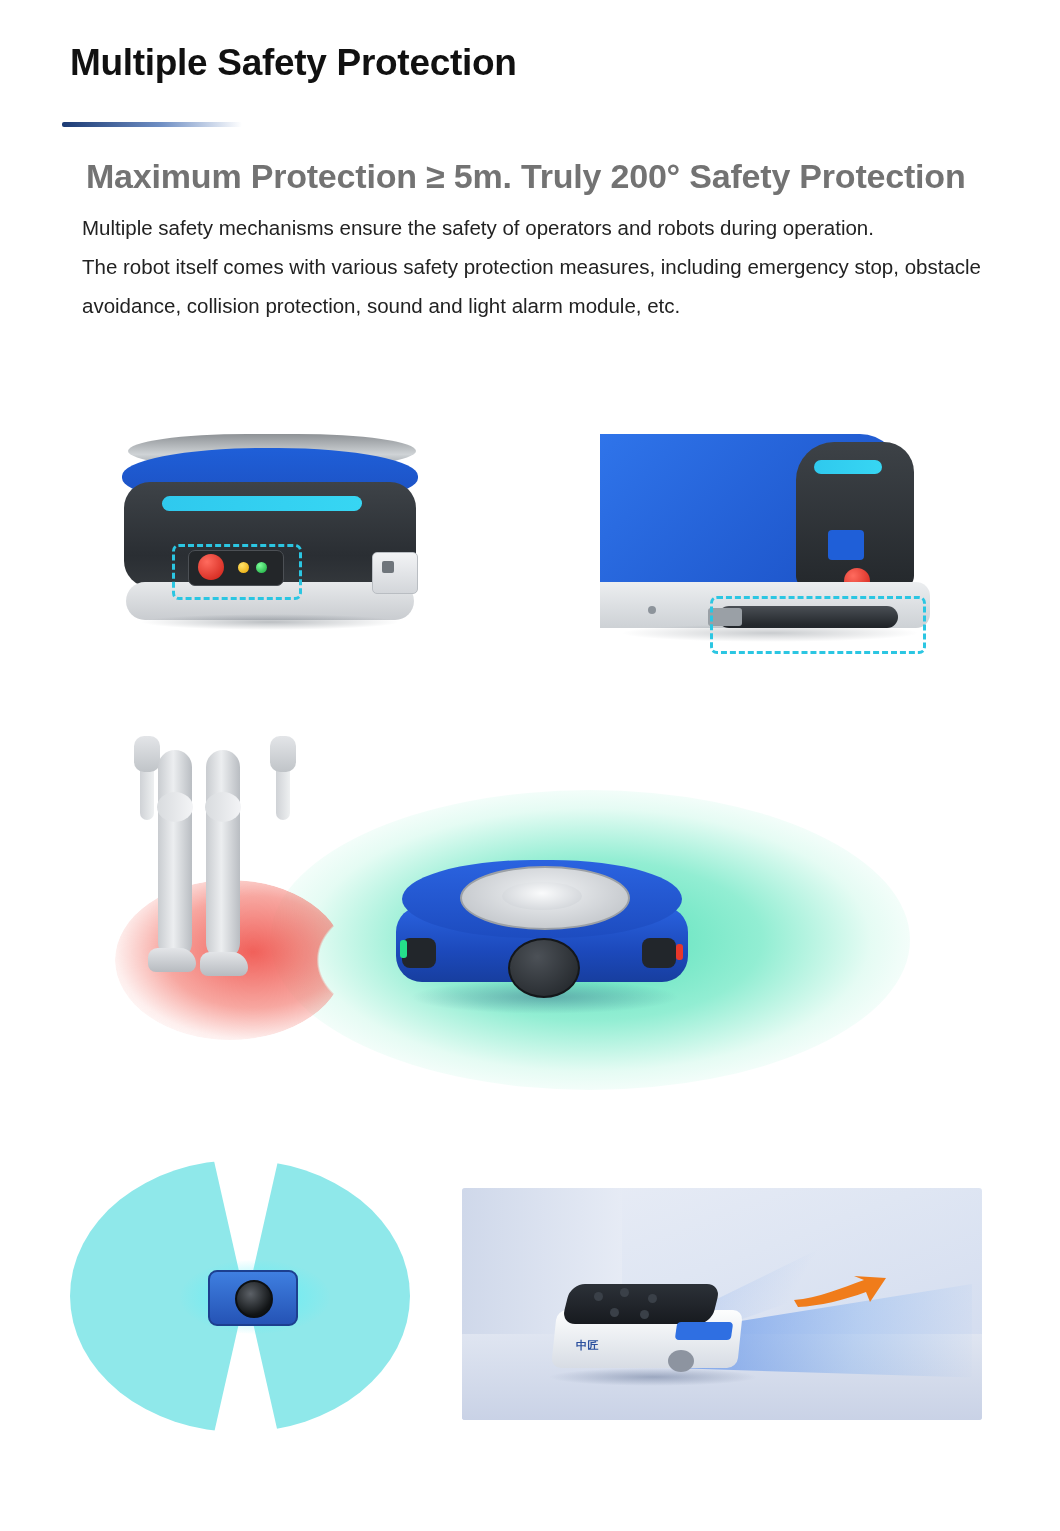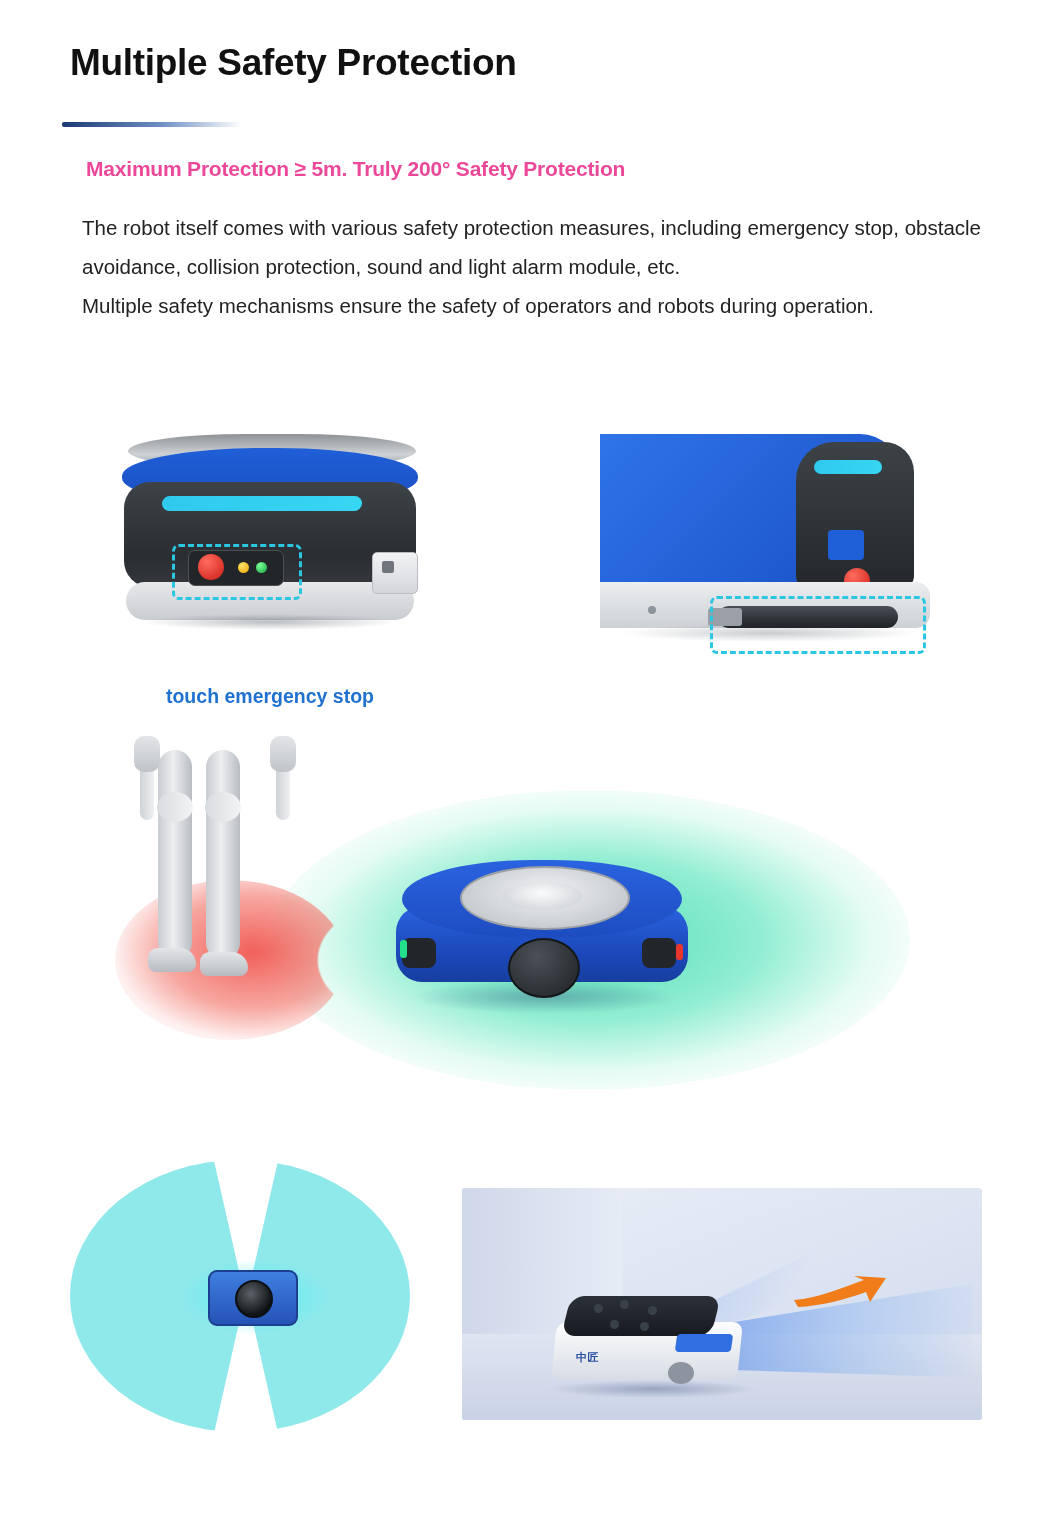--- a/index.html
+++ b/index.html
@@ -38,23 +38,23 @@
     width: 180px;
     height: 5px;
     background: linear-gradient(to right, #1b3a73 0%, #6f8fc4 55%, rgba(255,255,255,0) 100%);
     border-radius: 2px;
   }
 
   .sub-title {
     position: absolute;
     left: 86px;
     top: 157px;
-    font-size: 21px;
+    font-size: 34px;
     font-weight: bold;
-    color: #ec4899;
+    color: #737373;
     letter-spacing: -0.2px;
   }
 
   .body-copy {
     position: absolute;
     left: 82px;
     top: 208px;
     width: 900px;
     font-size: 20.5px;
     line-height: 39px;
@@ -511,21 +511,21 @@
     background: linear-gradient(120deg, rgba(50,120,235,.35), rgba(255,255,255,0) 70%);
     clip-path: polygon(10% 100%, 100% 0%, 100% 45%, 30% 100%);
   }
   .arrow-orange {
     position: absolute;
     left: 330px; top: 86px;
     width: 96px; height: 34px;
   }
   .room-robot {
     position: absolute;
-    left: 86px; top: 108px;
+    left: 86px; top: 96px;
     width: 210px; height: 104px;
   }
   .rr-top {
     position: absolute;
     left: 18px; top: 0px;
     width: 150px; height: 40px;
     background: linear-gradient(to bottom,#2c3138,#171a1f);
     border-radius: 14px;
     transform: skewX(-14deg);
   }
@@ -577,41 +577,40 @@
 <body>
 
 <div class="page">
 
   <div class="main-title">Multiple Safety Protection</div>
   <div class="title-rule"></div>
 
   <div class="sub-title">Maximum Protection ≥ 5m. Truly 200° Safety Protection</div>
 
   <div class="body-copy">
+    <p>Multiple safety mechanisms ensure the safety of operators and robots during operation.</p>
     <p>The robot itself comes with various safety protection measures, including emergency stop, obstacle avoidance, collision protection, sound and light alarm module, etc.</p>
-    <p>Multiple safety mechanisms ensure the safety of operators and robots during operation.</p>
   </div>
 
   <div class="photo" id="photo-estop">
     <div class="robot1-body">
       <div class="r1-topcap"></div>
       <div class="r1-blue"></div>
       <div class="r1-dark"></div>
       <div class="r1-lightbar"></div>
       <div class="r1-base"></div>
       <div class="r1-shadow"></div>
       <div class="r1-panel"></div>
       <div class="r1-btn-red"></div>
       <div class="r1-led-y"></div>
       <div class="r1-led-g"></div>
       <div class="r1-sidepanel"></div>
       <div class="dash-box" id="estop-dash"></div>
     </div>
   </div>
-  <div class="caption" id="cap-estop">touch emergency stop</div>
 
   <div class="photo" id="photo-bumper">
     <div class="r2-bluebody"></div>
     <div class="r2-tower"></div>
     <div class="r2-tower-blue"></div>
     <div class="r2-tower-blue2"></div>
     <div class="r2-redbtn"></div>
     <div class="r2-base"></div>
     <div class="r2-strip"></div>
     <div class="r2-plug"></div>

